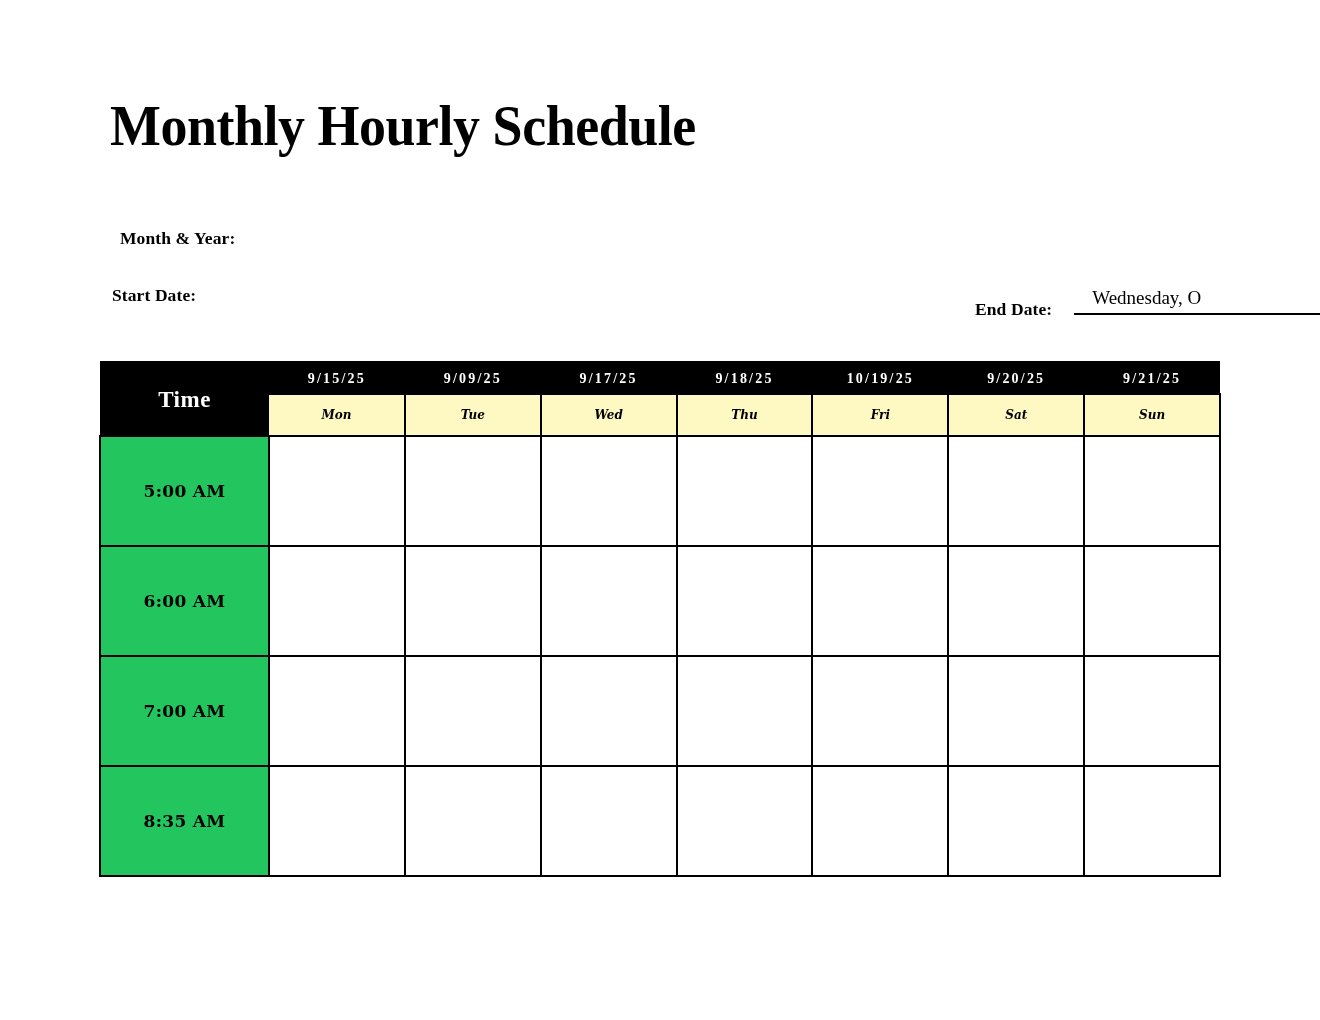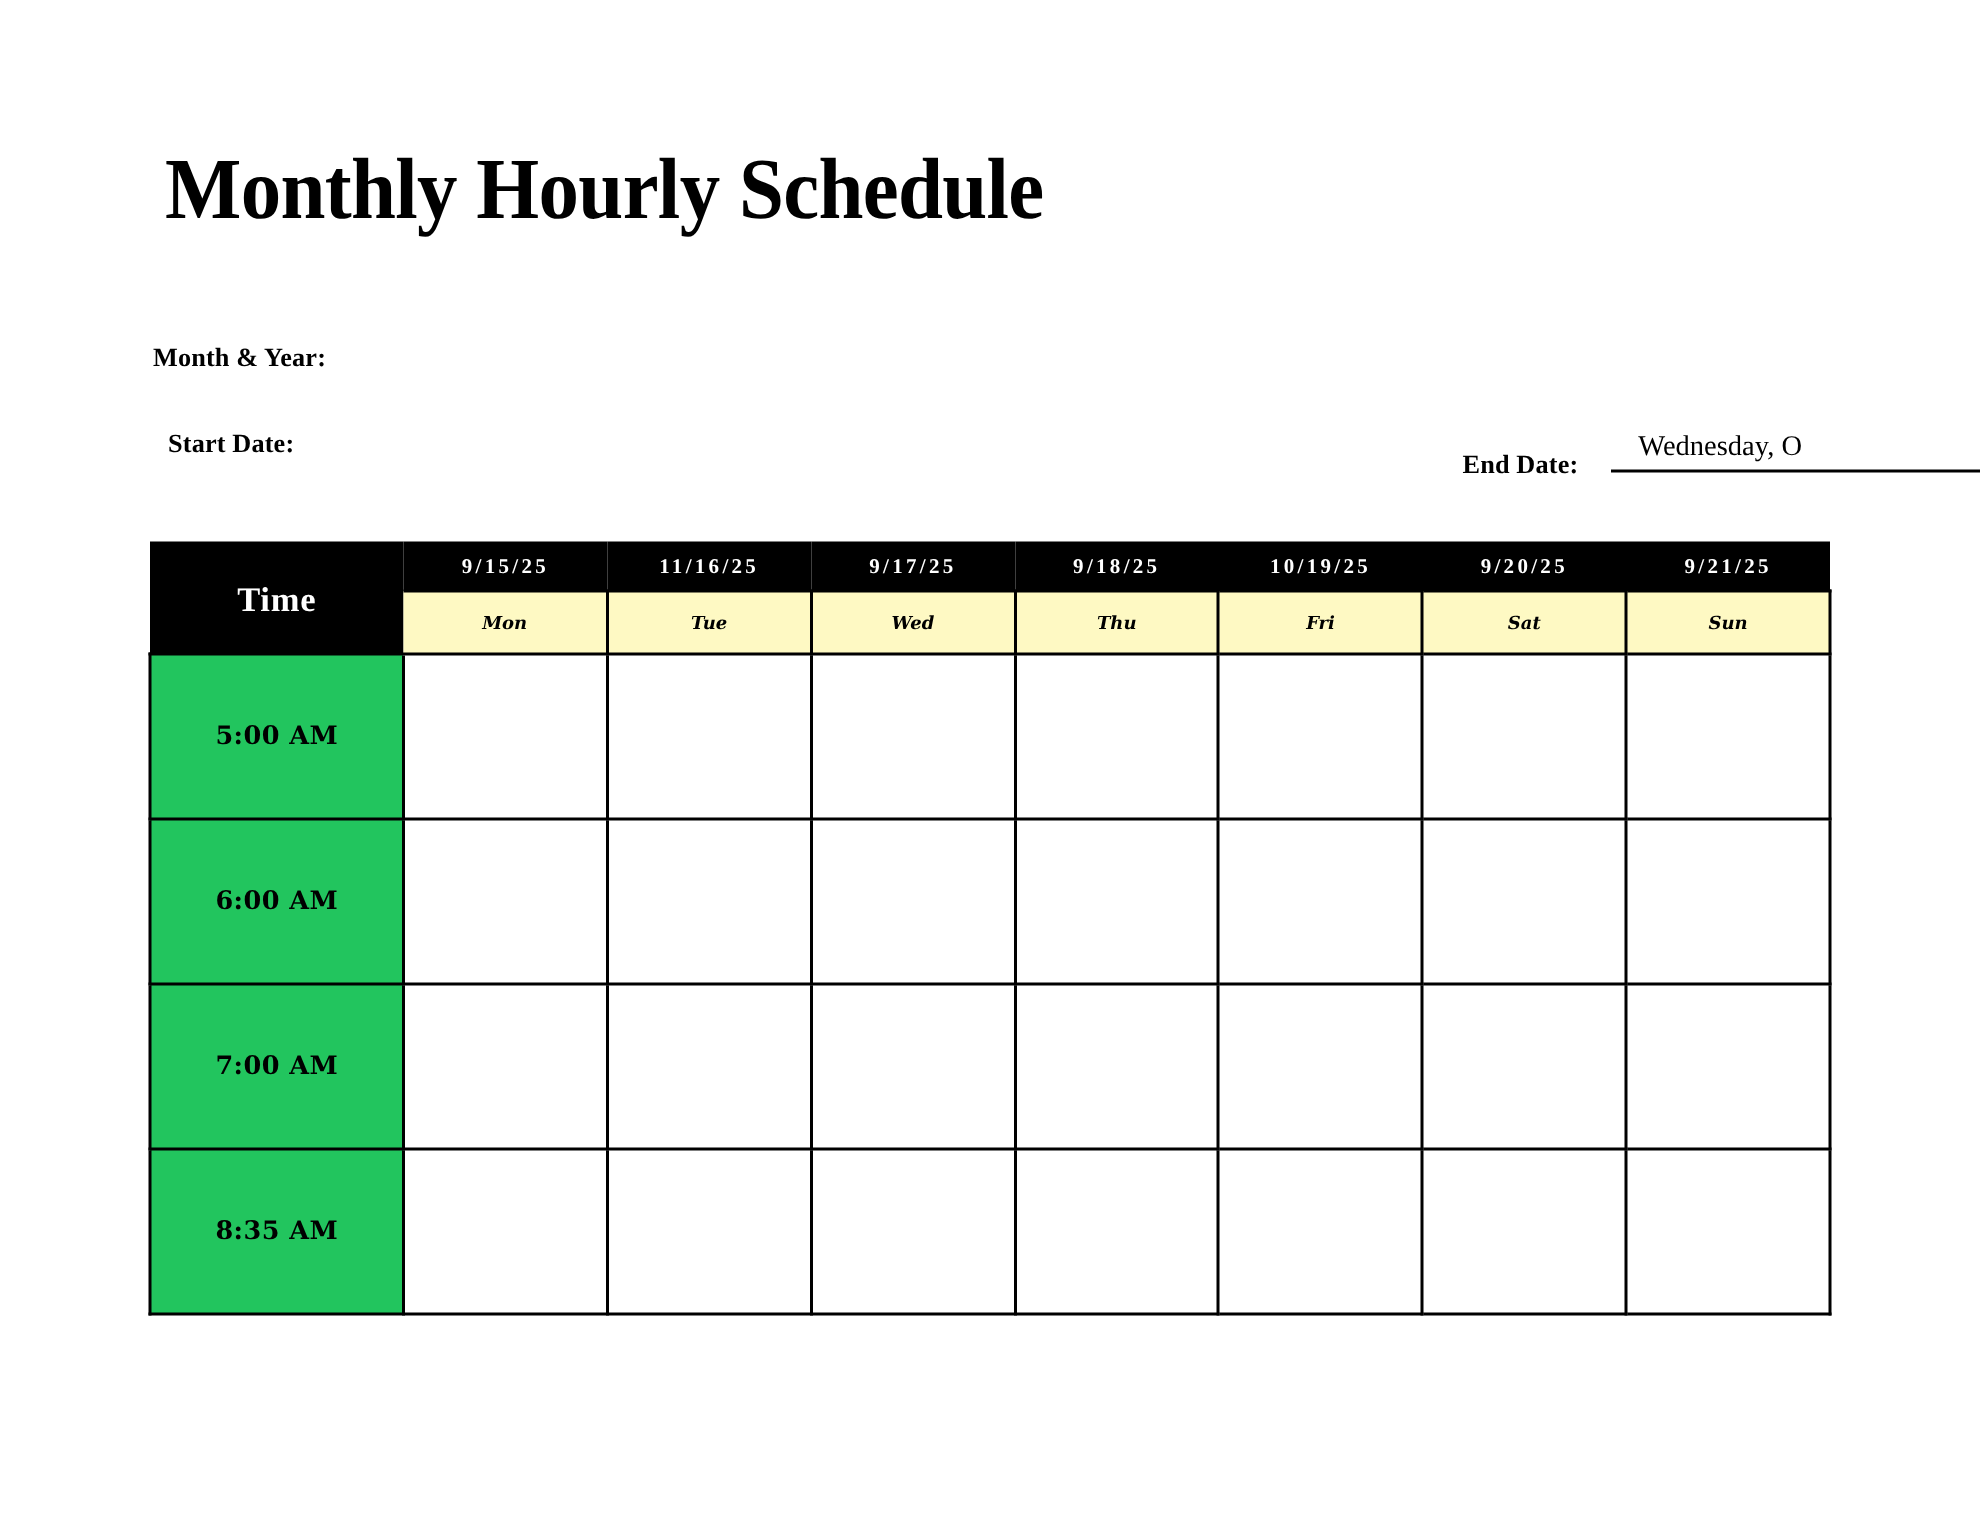--- a/index.html
+++ b/index.html
@@ -52,21 +52,21 @@
   }
   .field-value {
     position: absolute;
     left: 18px;
     bottom: 4px;
     font-size: 19px;
     white-space: nowrap;
     font-weight: normal;
   }
 
-  #row-month { left: 102px; top: 228px; gap: 12px; }
+  #row-month { left: 120px; top: 228px; gap: 12px; }
   #row-month .field-underline { width: 410px; height: 30px; margin-left: 43px; }
 
   #row-start { left: 112px; top: 285px; justify-content: space-between; }
   #row-start .field-underline { width: 410px; height: 30px; margin-left: 36px; }
 
   #row-end { left: 975px; top: 285px; }
   #row-end .field-underline { width: 260px; height: 30px; margin-left: 22px; }
 
   
   .schedule-table {
@@ -160,21 +160,21 @@
       <col class="day-col">
       <col class="day-col">
       <col class="day-col">
       <col class="day-col">
       <col class="day-col">
     </colgroup>
   <thead>
     <tr class="hdr-dates">
       <th class="time-head" rowspan="2">Time</th>
     <th>9/15/25</th>
-        <th>11/16/25</th>
+        <th>9/09/25</th>
         <th>9/17/25</th>
         <th>9/18/25</th>
         <th>10/19/25</th>
         <th>9/20/25</th>
         <th>9/21/25</th>
       </tr>
     <tr class="hdr-days">
         <th class="dayname-first">Mon</th>
         <th>Tue</th>
         <th>Wed</th>

